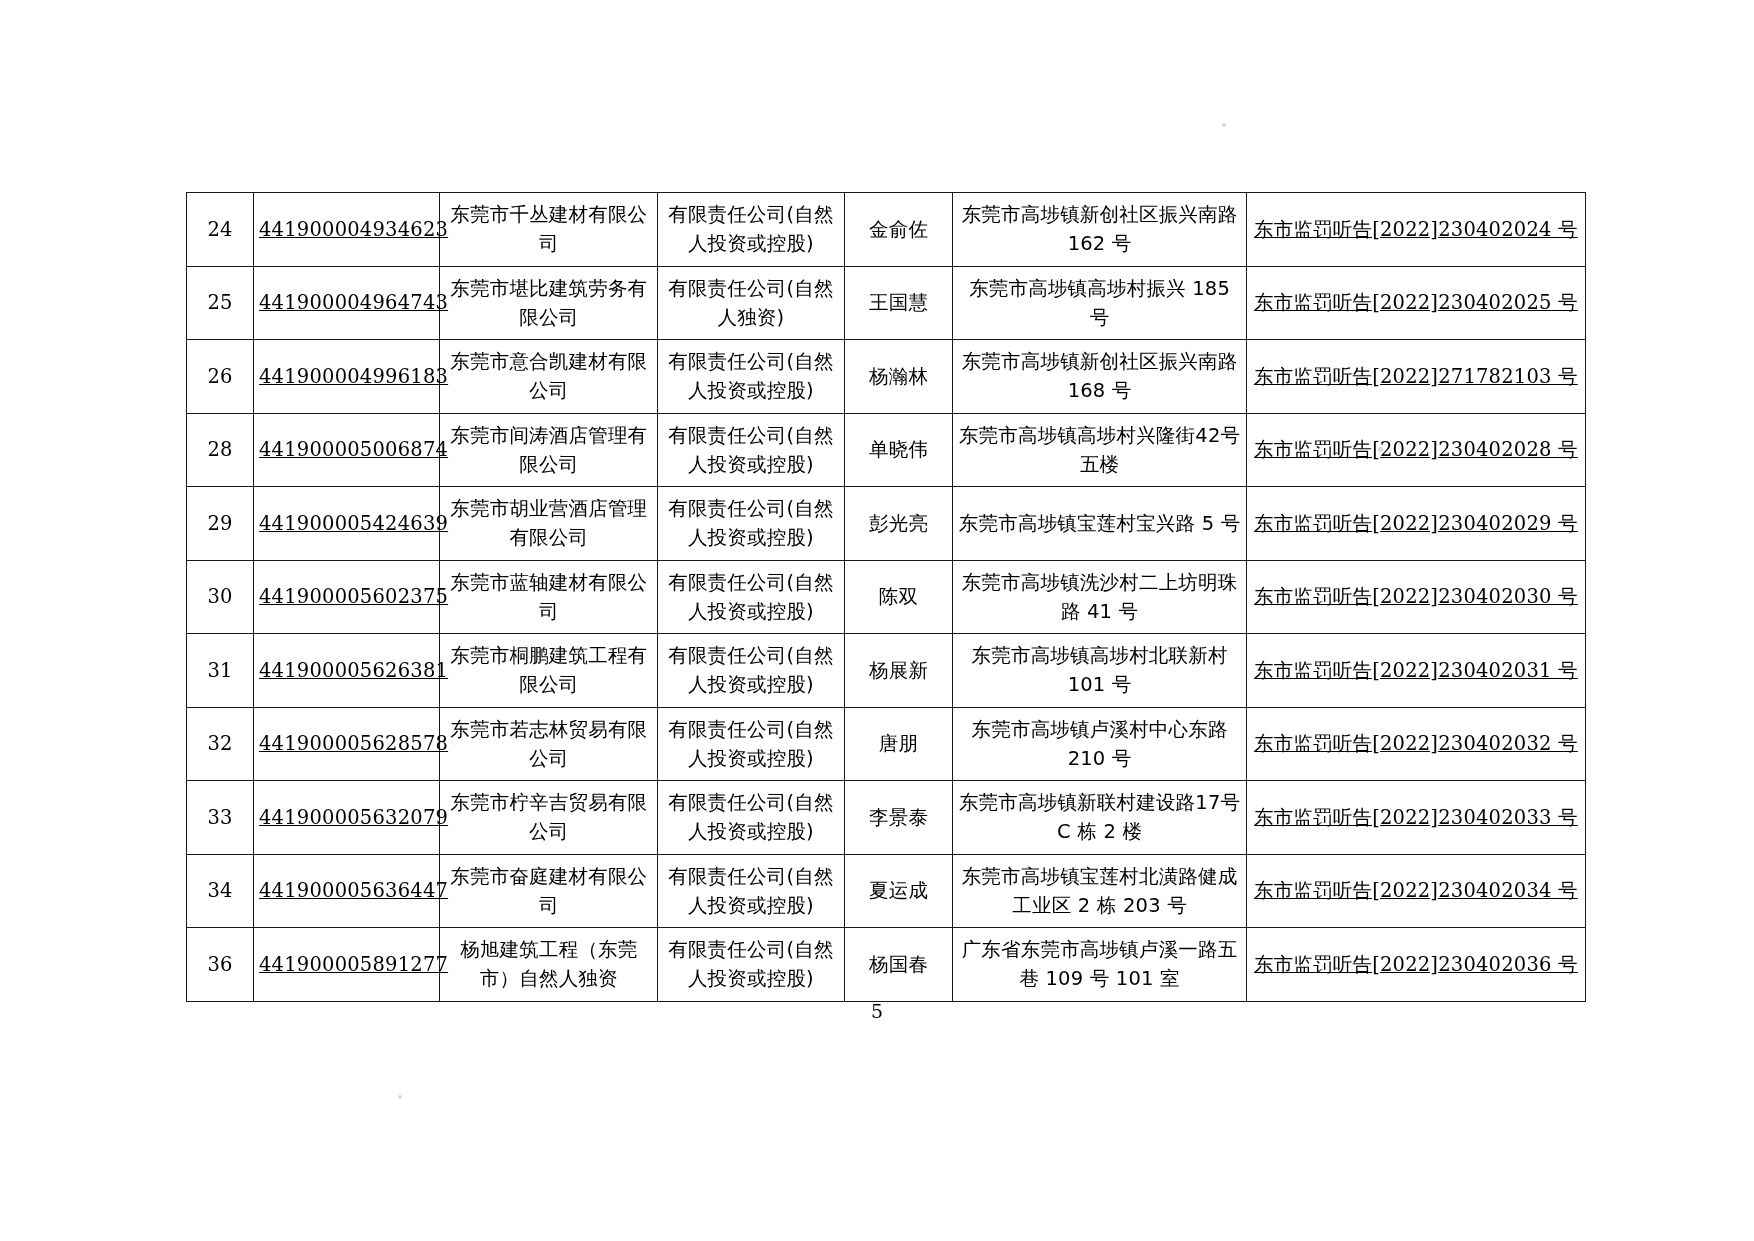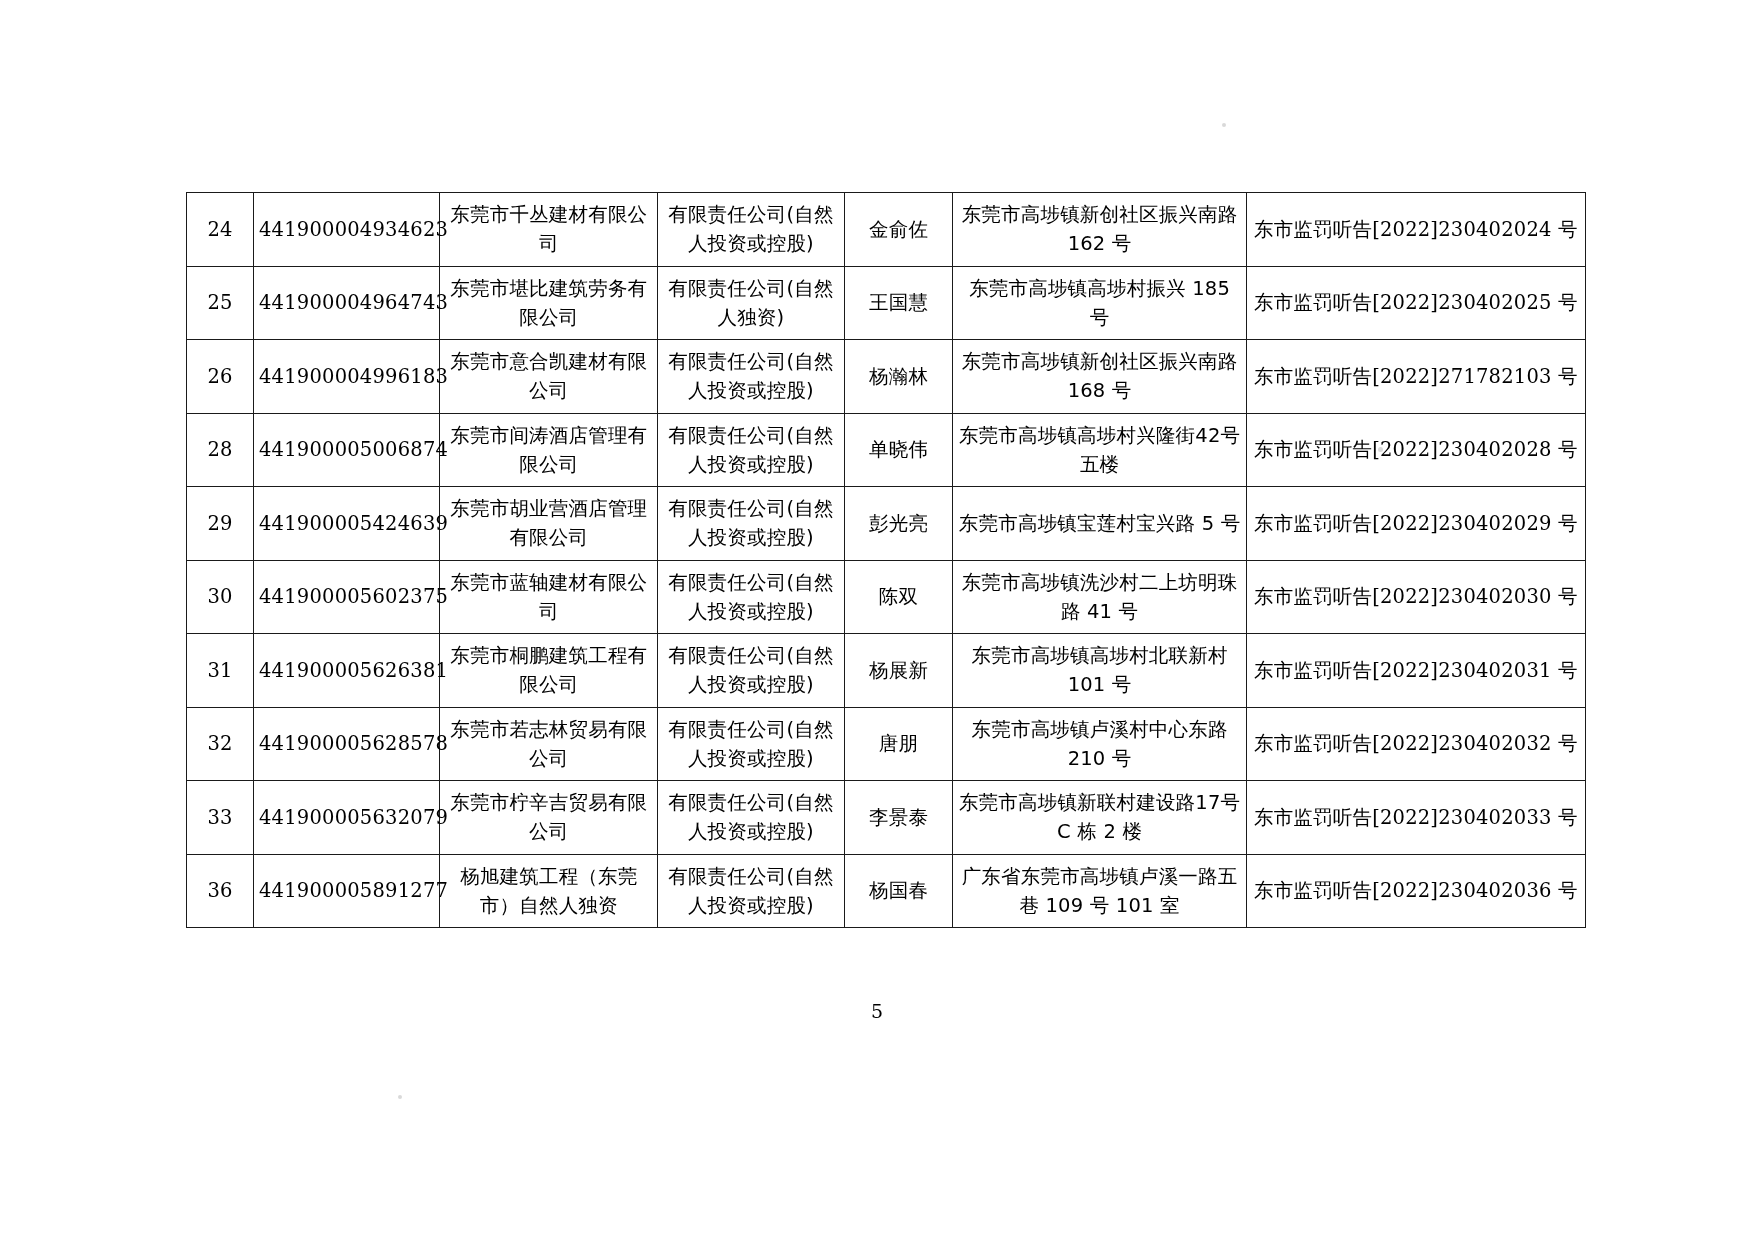--- a/index.html
+++ b/index.html
@@ -44,20 +44,21 @@
   .col-code  { width: 178px; }
   .col-name  { width: 208px; }
   .col-type  { width: 178px; }
   .col-rep   { width: 104px; }
   .col-addr  { width: 280px; }
   .col-doc   { width: 324px; }
 
   .cell-code, .cell-doc {
     font-family: "DejaVu Serif", "Liberation Serif", serif;
     letter-spacing: 0.4px;
+    text-decoration: underline;
   }
   .cell-name, .cell-type, .cell-addr, .cell-rep {
     font-family: "DejaVu Sans", "Liberation Sans", sans-serif;
     font-size: 19px;
   }
   .page-number {
     position: absolute;
     top: 1000px;
     left: 0;
     width: 1754px;
@@ -177,20 +178,29 @@
       <tr>
         <td class="cell-idx">33</td>
         <td class="cell-code">441900005632079</td>
         <td class="cell-name">东莞市柠辛吉贸易有限公司</td>
         <td class="cell-type">有限责任公司(自然人投资或控股)</td>
         <td class="cell-rep">李景泰</td>
         <td class="cell-addr">东莞市高埗镇新联村建设路17号C 栋 2 楼</td>
         <td class="cell-doc">东市监罚听告[2022]230402033 号</td>
       </tr>
 
+      <tr>
+        <td class="cell-idx">34</td>
+        <td class="cell-code">441900005636447</td>
+        <td class="cell-name">东莞市奋庭建材有限公司</td>
+        <td class="cell-type">有限责任公司(自然人投资或控股)</td>
+        <td class="cell-rep">夏运成</td>
+        <td class="cell-addr">东莞市高埗镇宝莲村北潢路健成工业区 2 栋 203 号</td>
+        <td class="cell-doc">东市监罚听告[2022]230402034 号</td>
+      </tr>
 
 
       <tr>
         <td class="cell-idx">36</td>
         <td class="cell-code">441900005891277</td>
         <td class="cell-name">杨旭建筑工程（东莞市）自然人独资</td>
         <td class="cell-type">有限责任公司(自然人投资或控股)</td>
         <td class="cell-rep">杨国春</td>
         <td class="cell-addr">广东省东莞市高埗镇卢溪一路五巷 109 号 101 室</td>
         <td class="cell-doc">东市监罚听告[2022]230402036 号</td>

